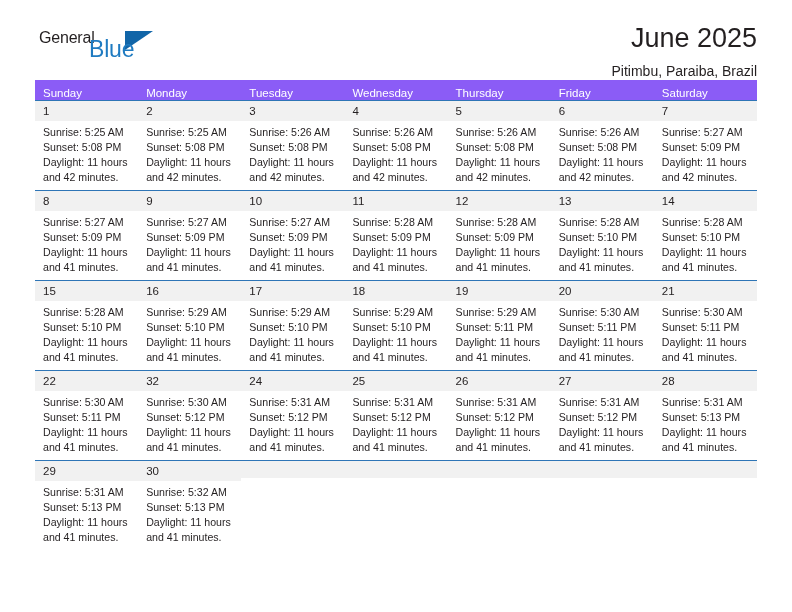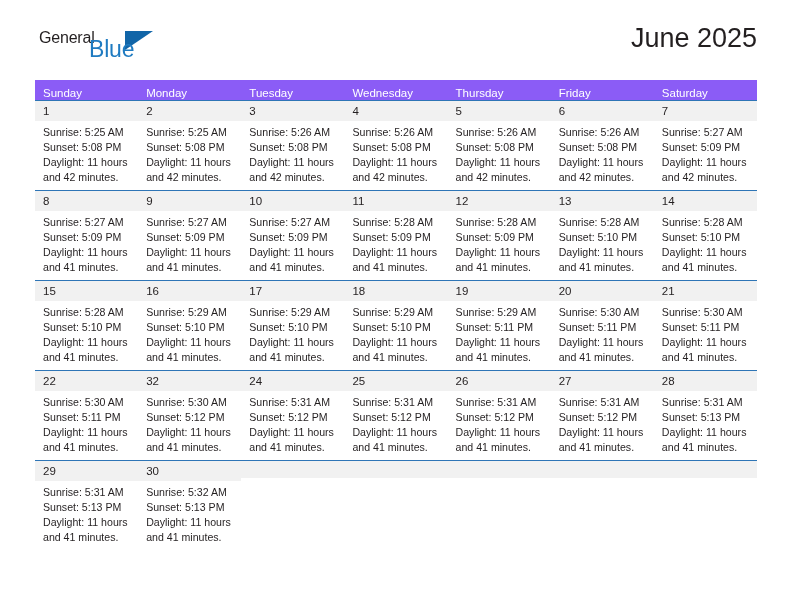--- a/index.html
+++ b/index.html
@@ -139,20 +139,21 @@
   <div class="header">
 
     <div class="logo">
       <span class="logo-general">General</span>
       <span class="logo-triangle"></span>
       <span class="logo-blue">Blue</span>
     </div>
 
     <div class="title-block">
       <h1 class="cal-title">June 2025</h1>
+      <p class="cal-subtitle">Pitimbu, Paraiba, Brazil</p>
     </div>
 
   </div>
 
   <table class="calendar">
     <thead>
       <tr id="weekday-row">
           <th>Sunday</th>
           <th>Monday</th>
           <th>Tuesday</th>

